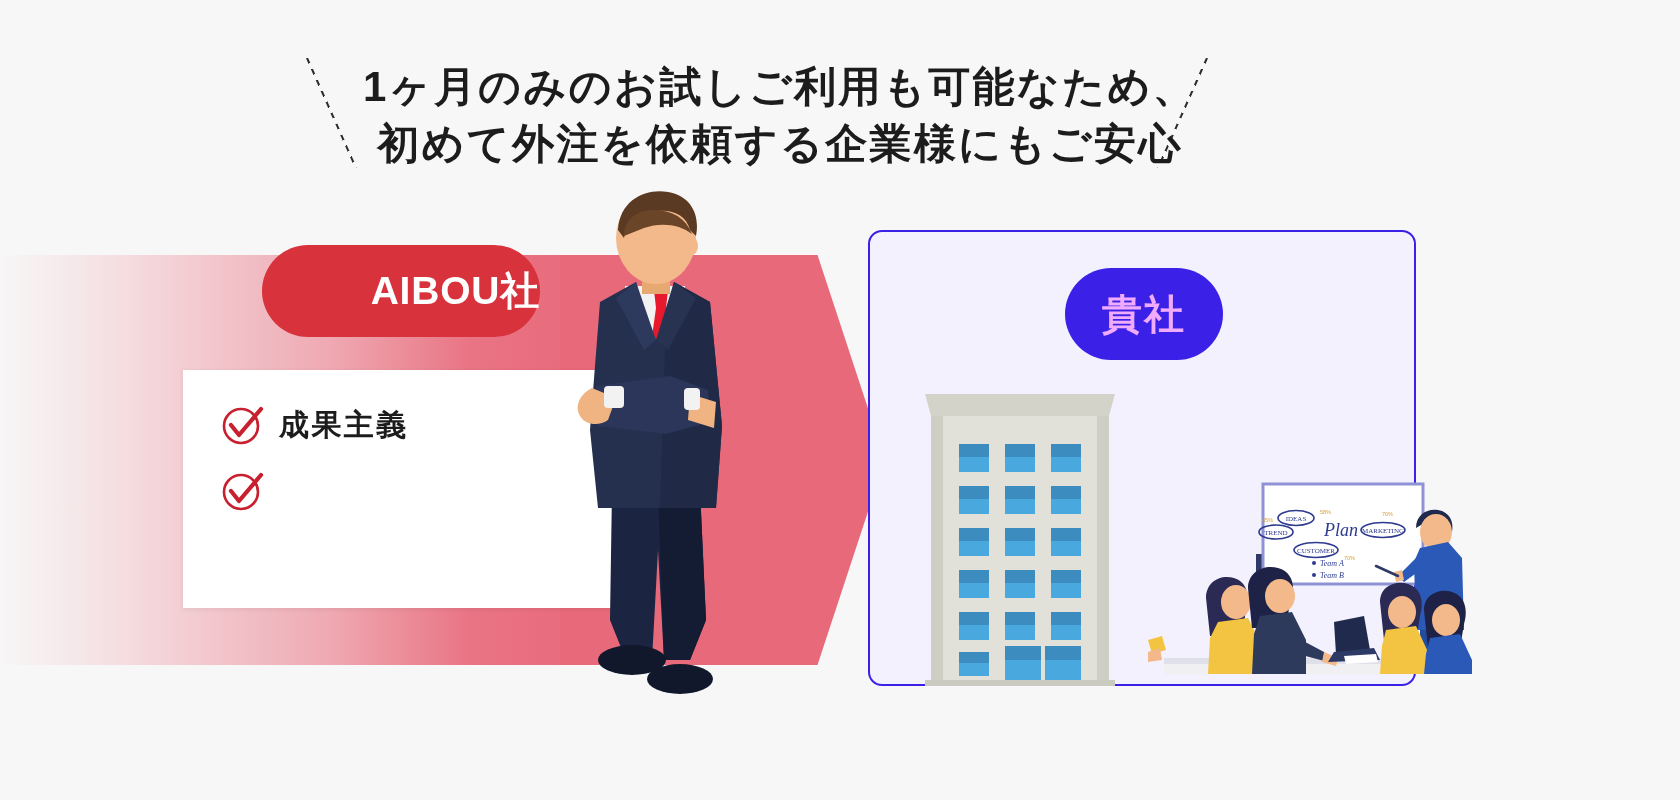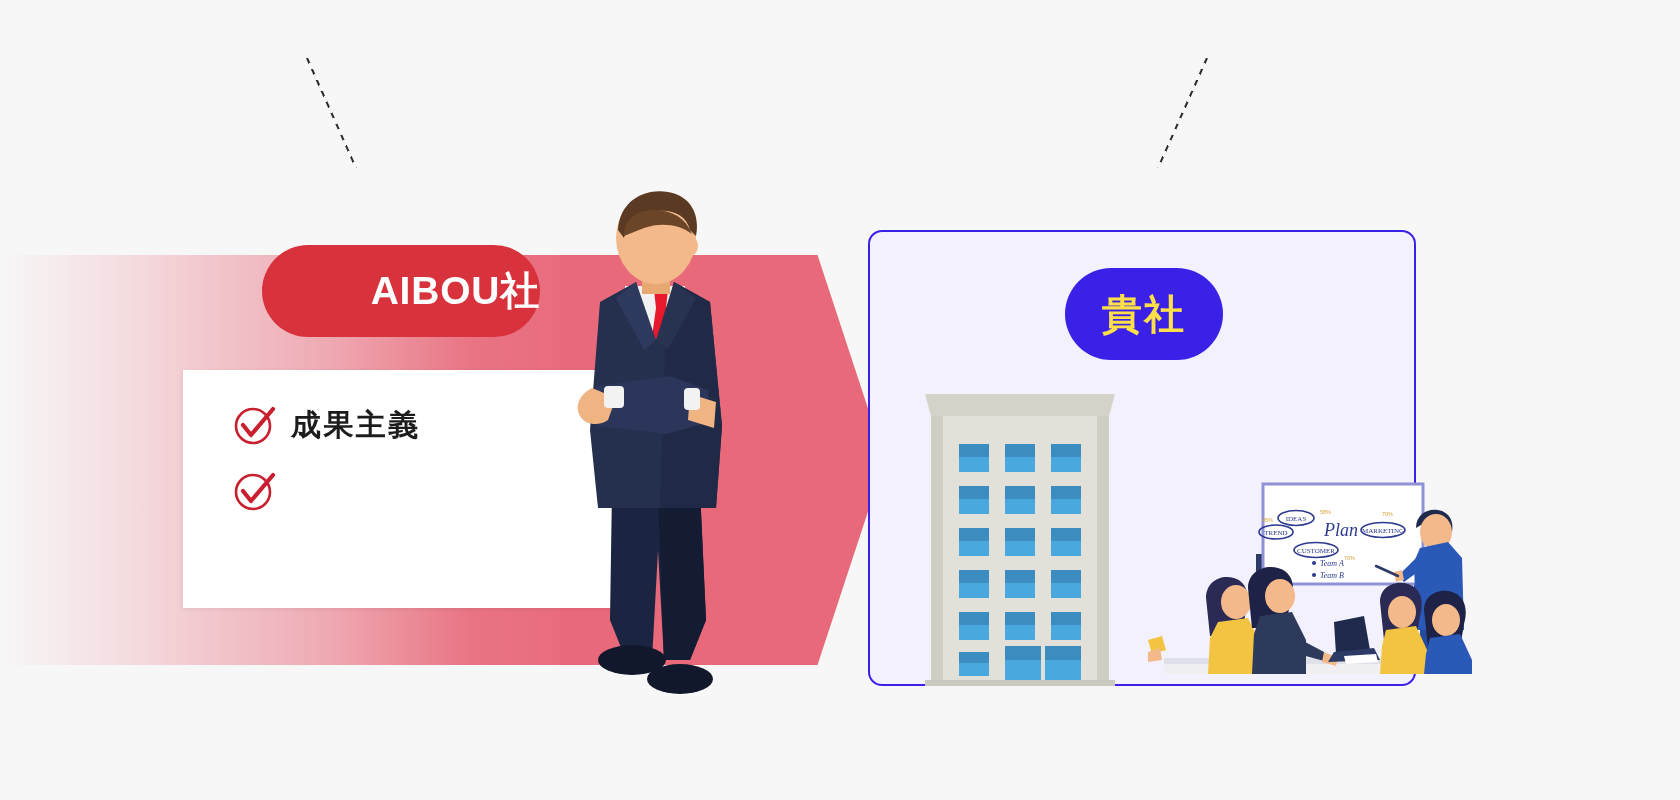--- a/index.html
+++ b/index.html
@@ -62,21 +62,21 @@
     z-index: 6;
   }
 
   
   .card {
     position: absolute; left: 183px; top: 370px;
     width: 430px; height: 238px;
     background: #ffffff;
     box-shadow: 0 1px 5px rgba(0,0,0,0.08);
     z-index: 5;
-    padding: 22px 0 0 46px;
+    padding: 22px 0 0 34px;
   }
   .crow { display: flex; align-items: center; height: 66px; }
   .cmark { width: 56px; height: 44px; flex: 0 0 56px; }
   .ctext {
     font-size: 30px; font-weight: bold; color: #1c1c1c;
     letter-spacing: 0.08em; padding-left: 6px;
   }
 
   
   .man { position: absolute; left: 540px; top: 190px; width: 230px; height: 510px; z-index: 7; }
@@ -88,40 +88,44 @@
     background: #f3f1fd;
     border: 2px solid #3b21e8;
     border-radius: 14px;
     overflow: hidden;
   }
   .badge-blue {
     position: absolute; left: 1065px; top: 268px;
     width: 158px; height: 92px; border-radius: 46px;
     background: #3b21e8;
     display: flex; align-items: center; justify-content: center;
-    color: #fde047; font-size: 40px; font-weight: bold; letter-spacing: 0.05em;
+    color: #f0abfc; font-size: 40px; font-weight: bold; letter-spacing: 0.05em;
     z-index: 9;
   }
   .building { position: absolute; left: 925px; top: 394px; width: 190px; height: 292px; z-index: 8; }
   .meeting  { position: absolute; left: 1148px; top: 470px; width: 330px; height: 222px; z-index: 8; }
 
   .wb-txt { font-family: "Liberation Serif", "DejaVu Serif", serif; }
 </style>
 </head>
 <body>
 
 <div id="stage">
 
   <div class="deco deco-l">
       <i></i>
     </div>
   <div class="deco deco-r">
       <i></i>
     </div>
 
+  <div class="heading">
+    <span class="hl">1ヶ月のみのお試しご利用も可能なため、</span>
+    <span class="hl">初めて外注を依頼する企業様にもご安心</span>
+  </div>
 
   <div class="arrow-wrap">
     <div class="arrow-fade"></div>
     <div class="arrow-body"></div>
     <div class="arrow-head"></div>
   </div>
 
   <div class="badge-red">
     <span>AIBOU社</span>
   </div>

